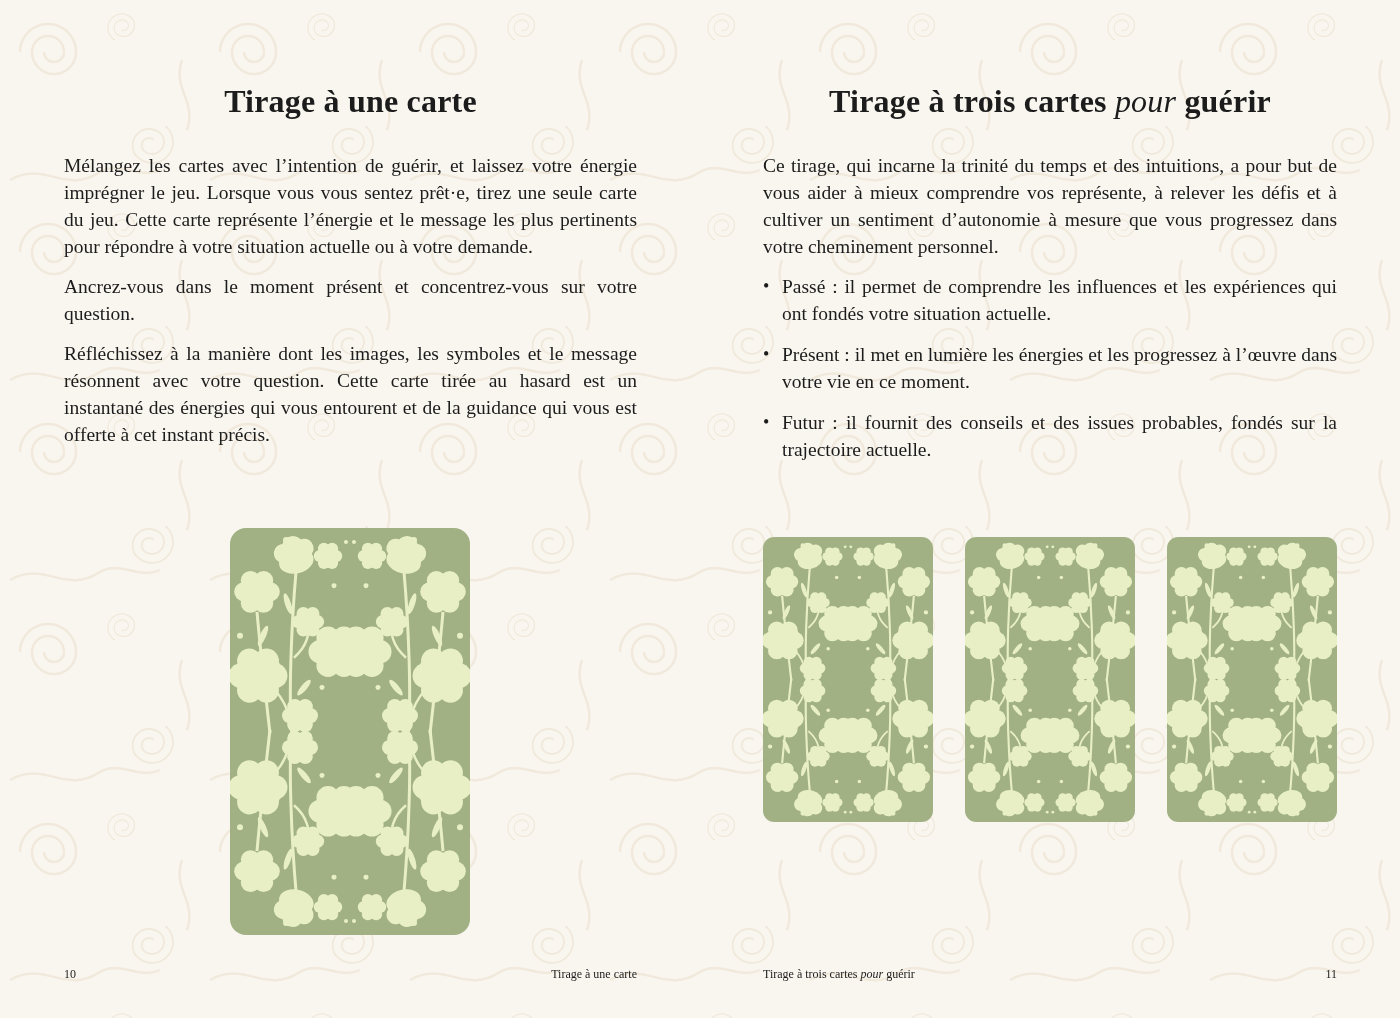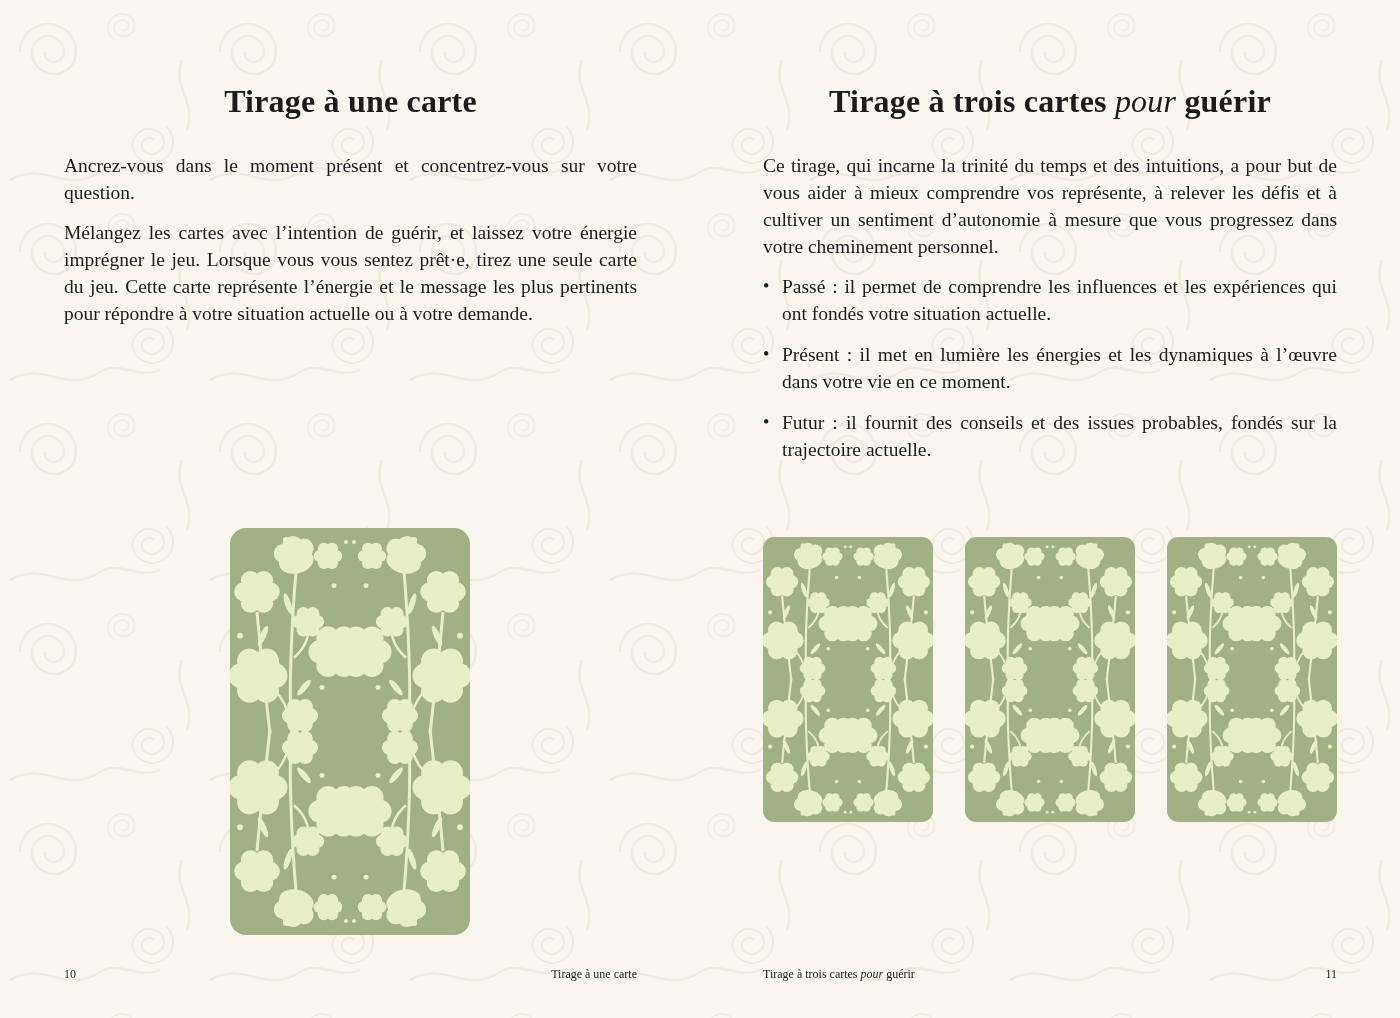--- a/index.html
+++ b/index.html
@@ -136,22 +136,23 @@
         <path class="curl" d="M182,60 C172,90 197,100 187,130"></path>
       </pattern>
     </defs>
     <rect width="1400" height="1018" fill="url(#flourish)"></rect>
   </svg>
 
   <section class="page page-left">
     <h1 class="title">Tirage à une carte</h1>
 
     <div class="text-block">
+      <p>Mélangez les cartes avec l’intention de guérir, et laissez votre énergie imprégner le jeu. Lorsque vous vous sentez prêt·e, tirez une seule carte du jeu. Cette carte représente l’énergie et le message les plus pertinents pour répondre à votre situation actuelle ou à votre demande.</p>
       <p>Ancrez-vous dans le moment présent et concentrez-vous sur votre question.</p>
-      <p>Mélangez les cartes avec l’intention de guérir, et laissez votre énergie imprégner le jeu. Lorsque vous vous sentez prêt·e, tirez une seule carte du jeu. Cette carte représente l’énergie et le message les plus pertinents pour répondre à votre situation actuelle ou à votre demande.</p>
+      <p>Réfléchissez à la manière dont les images, les symboles et le message résonnent avec votre question. Cette carte tirée au hasard est un instantané des énergies qui vous entourent et de la guidance qui vous est offerte à cet instant précis.</p>
     </div>
 
     <div class="card-single">
       <svg class="card" viewBox="0 0 240 408" preserveAspectRatio="none">
         <use href="#cardback"></use>
       </svg>
     </div>
 
     <div class="footer">
       <span>10</span>
@@ -164,21 +165,21 @@
 
     <div class="text-block">
       <p>Ce tirage, qui incarne la trinité du temps et des intuitions, a pour but de vous aider à mieux comprendre vos représente, à relever les défis et à cultiver un sentiment d’autonomie à mesure que vous progressez dans votre cheminement personnel.</p>
       <ul class="bullet-list">
         <li>
           <span class="bullet-dot">•</span>
           <span class="bullet-body"><b class="bullet-label">Passé&nbsp;:</b> <span>il permet de comprendre les influences et les expériences qui ont fondés votre situation actuelle.</span></span>
         </li>
         <li>
           <span class="bullet-dot">•</span>
-          <span class="bullet-body"><b class="bullet-label">Présent&nbsp;:</b> <span>il met en lumière les énergies et les dynamiques à l’œuvre dans votre vie en ce moment.</span></span>
+          <span class="bullet-body"><b class="bullet-label">Présent&nbsp;:</b> <span>il met en lumière les énergies et les progressez à l’œuvre dans votre vie en ce moment.</span></span>
         </li>
         <li>
           <span class="bullet-dot">•</span>
           <span class="bullet-body"><b class="bullet-label">Futur&nbsp;:</b> <span>il fournit des conseils et des issues probables, fondés sur la trajectoire actuelle.</span></span>
         </li>
       </ul>
     </div>
 
     <div class="cards-row">
       <div class="card-small">

